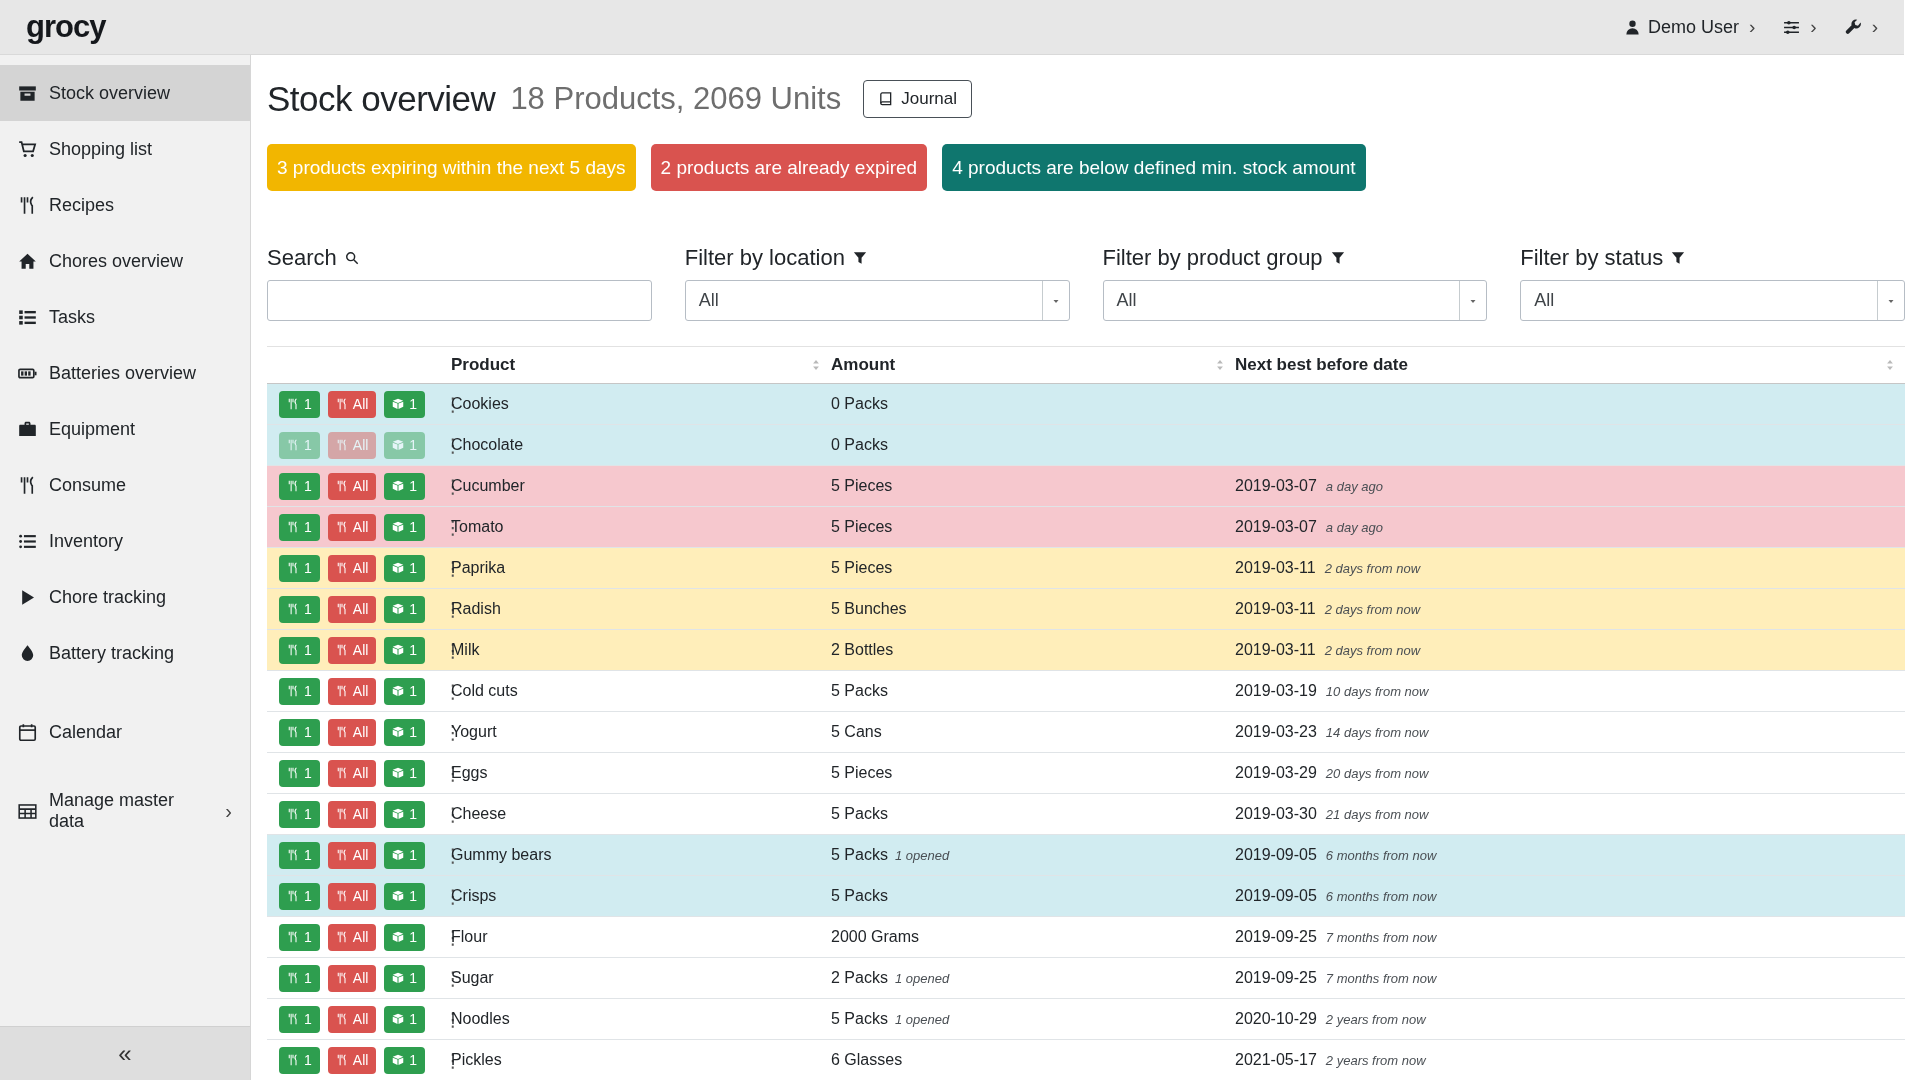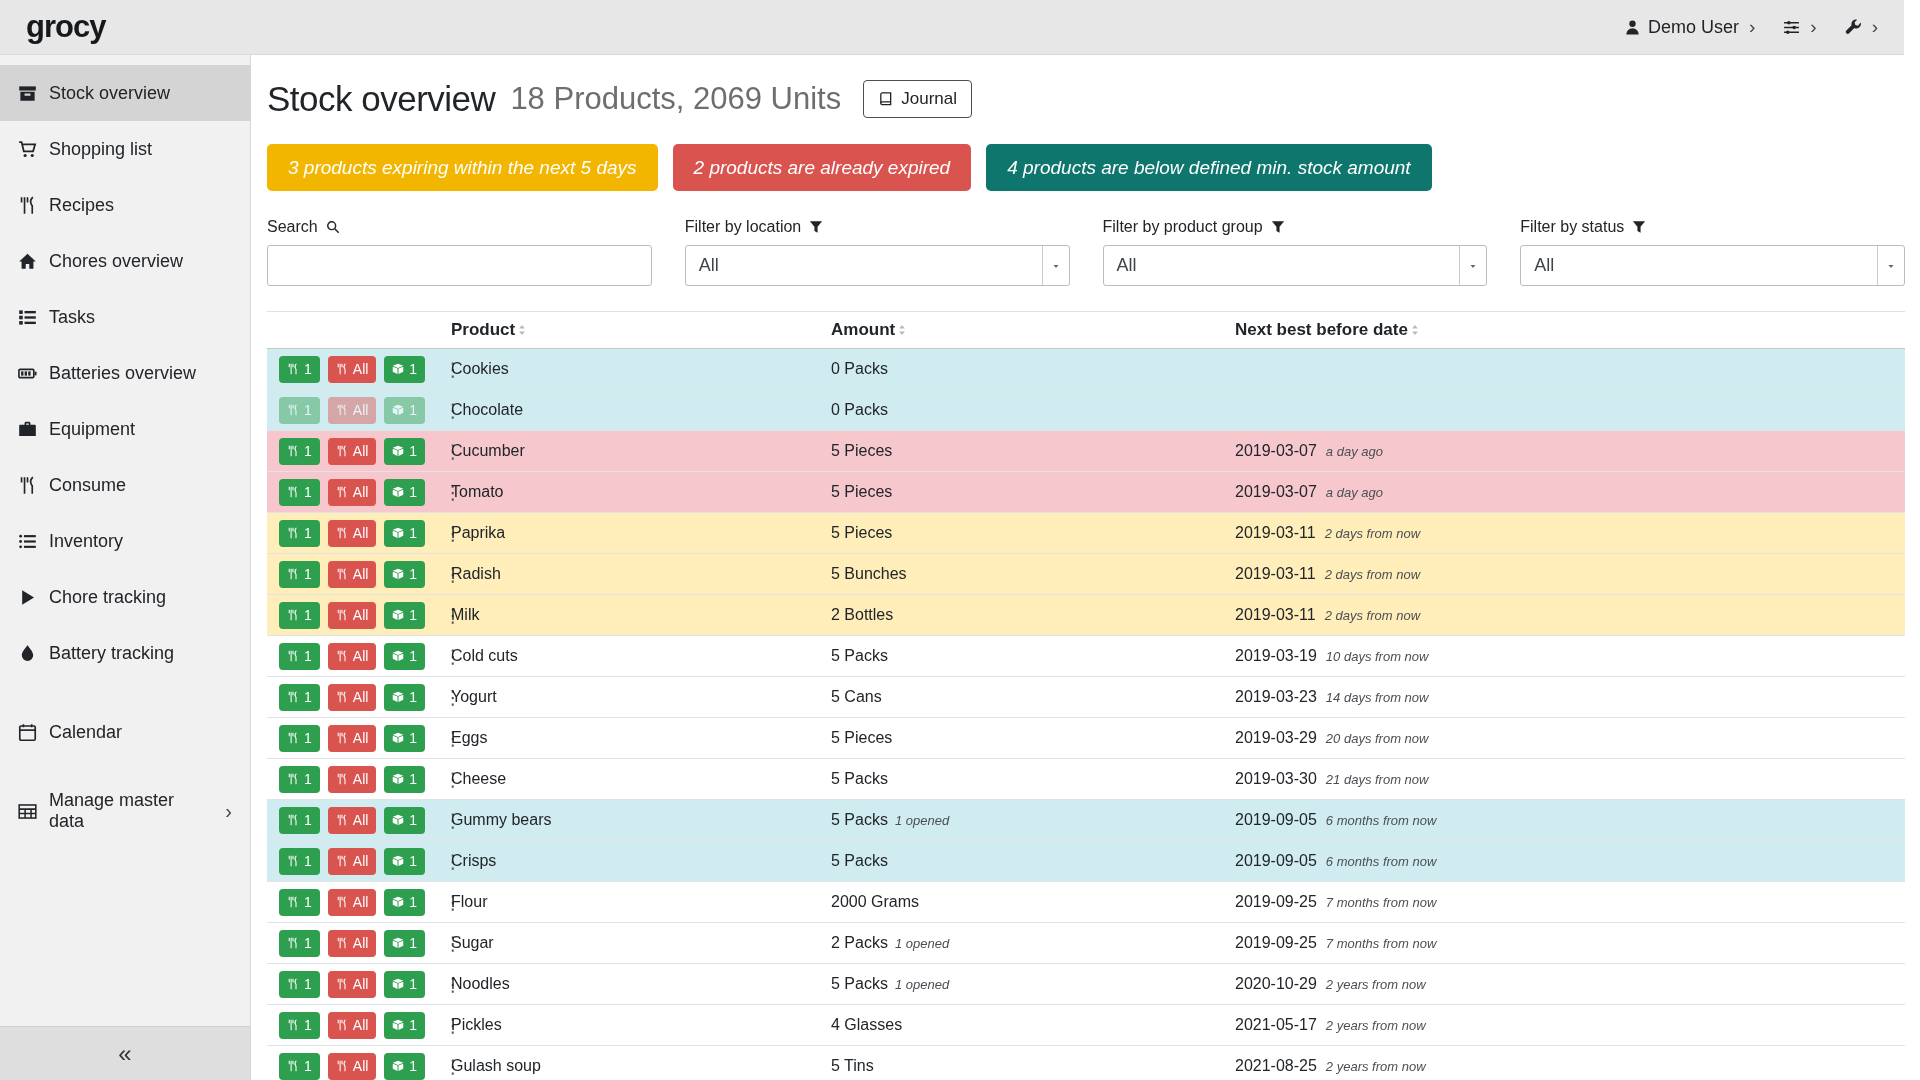--- a/index.html
+++ b/index.html
@@ -39,41 +39,41 @@
   .main { flex:1; padding:24px 15px 0 16px; overflow:hidden; }
   .title-row { display:flex; align-items:center; gap:15px; }
   .title-row h1 { font-size:35px; font-weight:500; letter-spacing:-0.5px; }
   .subtitle { font-size:31px; font-weight:300; color:#6e6e6e; }
   .journal-btn { margin-left:7px; display:inline-flex; align-items:center; gap:8px;
     background:#fff; border:1px solid #495057; border-radius:4px; padding:8px 14px;
     font-size:17px; color:#212529; font-family:inherit; cursor:pointer; }
   .journal-btn .icon svg { width:15px; height:15px; }
 
   .badges { display:flex; gap:15px; margin-top:25px; }
-  .badge { height:47px; display:inline-flex; align-items:center; padding:0 21px;
-    border-radius:5px; color:#fff; font-size:19px; cursor:pointer;font-style:italic; }
+  .badge { height:47px; display:inline-flex; align-items:center; padding:0 10px;
+    border-radius:5px; color:#fff; font-size:19px; cursor:pointer; }
 
   .filters { display:grid; grid-template-columns:1fr 1fr 1fr 1fr; column-gap:33px; margin-top:27px; }
-  .filter-label { display:flex; align-items:center; gap:8px; font-size:16px; }
+  .filter-label { display:flex; align-items:center; gap:8px; font-size:22px;margin-top:27px; }
   .filter-label .icon svg { width:14px; height:14px; }
   .control { margin-top:9px; height:41px; width:100%; border:1px solid #b6bdc5; border-radius:3px;
     background:#fff; font-size:18px; font-family:inherit; }
   .search-input { padding:0 12px; outline:none; }
   .select { display:flex; align-items:center; cursor:pointer; }
   .select-value { flex:1; padding-left:13px; color:#3f4448; }
   .select-caret { width:27px; align-self:stretch; border-left:1px solid #c6cccf; display:flex;
     flex-direction:column; align-items:center; justify-content:center; gap:2px; color:#666; }
   .select-caret svg { width:10px; height:10px; }
 
   
   .table { margin-top:25px; }
   .trow { display:grid; grid-template-columns:184px 380px 404px 1fr; align-items:center; }
   .thead { height:38px; border-top:1px solid #e2e2e2; border-bottom:1px solid #c6c6c6;
     font-weight:bold; font-size:17px; }
-  .th { display:flex; align-items:center; padding-right:8px;
+  .th { display:flex; align-items:center; justify-content:space-between; padding-right:8px;
     cursor:pointer; height:100%; }
   .sort-icon { color:#b9b9b9; }
   .sort-icon svg { width:14px; height:14px; }
   .tbody .trow { height:41px; border-bottom:1px solid #e0e4e7; font-size:16px; }
   .trow.info { background:#d1ecf1; }
   .trow.danger { background:#f6c8ce; }
   .trow.warning { background:#ffeeba; }
   .trow.disabled .btn { opacity:.45; }
   .cell-actions { display:flex; align-items:center; gap:8px; padding-left:12px; }
   .btn { height:27px; display:inline-flex; align-items:center; gap:5px; padding:0 8px;
@@ -969,21 +969,21 @@
                   <svg viewBox="0 0 16 16" fill="currentColor">
                     <path d="M1 3.8L8 1l7 2.8-7 2.7z"></path>
                     <path d="M1 5v6.5l6.3 3V7.4zM15 5v6.5l-6.3 3V7.4z"></path>
                   </svg>
                 </span>
                 <span>1</span>
               </button>
               <button class="dots-btn">⋮</button>
             </div>
             <div class="cell-product">Pickles</div>
-            <div class="cell-amount"><span>4 Glasses</span></div>
+            <div class="cell-amount"><span>6 Glasses</span></div>
             <div class="cell-date"><span>2021-05-17</span><span class="date-rel">2 years from now</span></div>
           </div>
           <div class="trow">
             <div class="cell-actions">
               <button class="btn btn-green">
                 <span class="icon">
                   <svg viewBox="0 0 16 16" fill="none" stroke="currentColor" stroke-width="1.4">
                     <path d="M3 1v4.5M5.5 1v4.5M8 1v4.5M5.5 5.5V15"></path>
                     <path d="M12.5 1c-1.9 1.9-2.3 4.6-1 6.6l.5.7V15"></path>
                   </svg>

